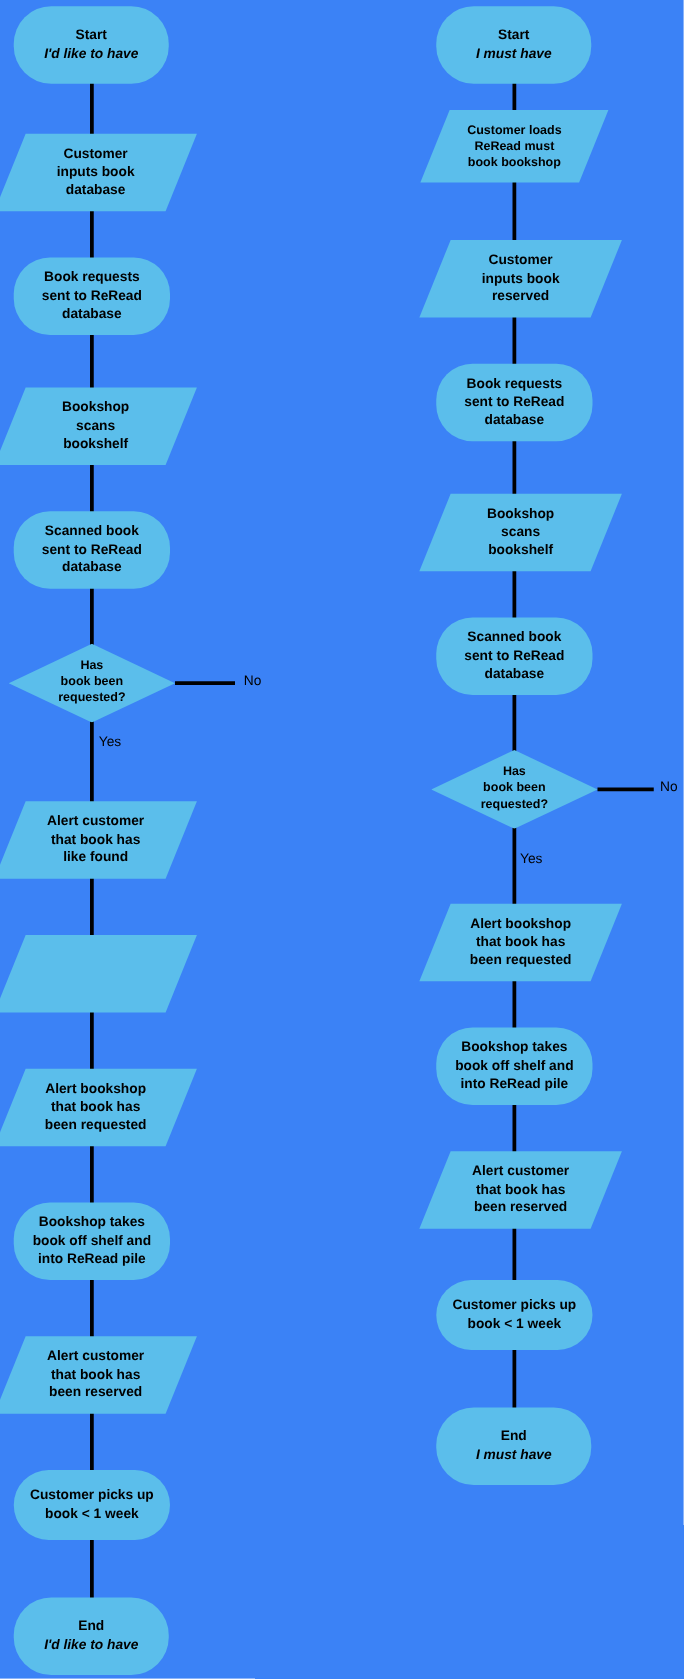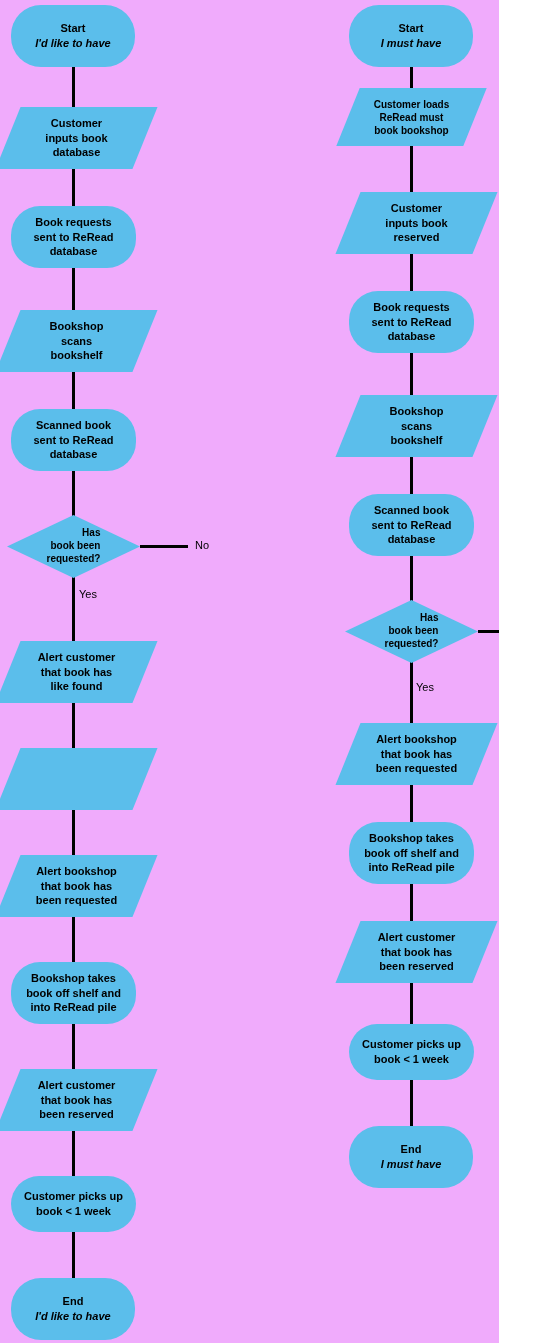--- a/index.html
+++ b/index.html
@@ -5,23 +5,23 @@
   html, body {
     margin: 0;
     padding: 0;
     background: #ffffff;
   }
   body {
     font-family: "Liberation Sans", sans-serif;
   }
   #canvas {
     position: relative;
-    width: 499px;
+    width: 547px;
     height: 1343px;
-    background: #f0abfc;
+    background: #3b82f6;
     overflow: hidden;
     text-decoration: underline;
   }
   .node {
     position: absolute;
     box-sizing: border-box;
     display: flex;
     align-items: center;
     justify-content: center;
     text-align: center;
@@ -57,21 +57,20 @@
   .shape-io .skewbg {
     position: absolute;
     left: 0; top: 0; right: 0; bottom: 0;
     background: var(--fill);
     transform: skewX(-22deg);
     z-index: 1;
   }
   
   .shape-decision {
     background: transparent;
-    text-align: right;
   }
   .shape-decision .diamondbg {
     position: absolute;
     left: 0; top: 0; right: 0; bottom: 0;
     background: var(--fill);
     clip-path: polygon(50% 0%, 100% 50%, 50% 100%, 0% 50%);
     z-index: 1;
   }
   .shape-decision .label {
     font-size: 10px;

